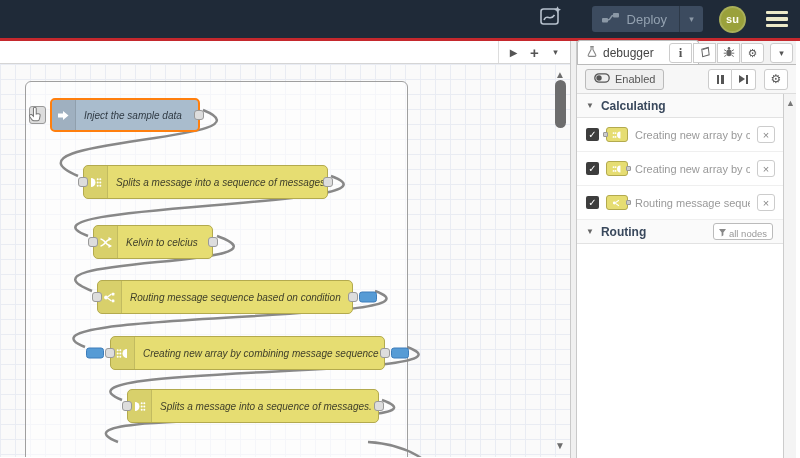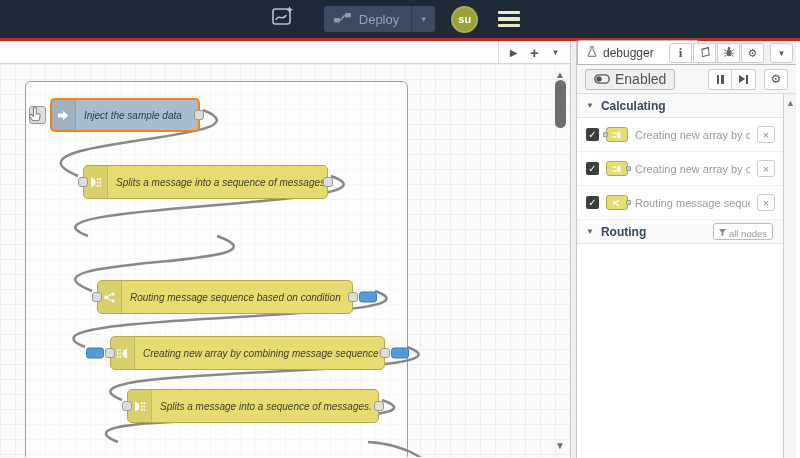--- a/index.html
+++ b/index.html
@@ -2,21 +2,21 @@
 <html><head>
 <meta charset="utf-8">
 <style>
   * { margin:0; padding:0; box-sizing:border-box; }
   html,body { width:800px; height:458px; overflow:hidden;
     font-family:"Liberation Sans","DejaVu Sans",sans-serif; background:#fff; }
   .app { position:relative; width:800px; height:458px; }
 
   
   .header { position:absolute; left:0; top:0; width:800px; height:38px;
-    background:#1f2a38; display:flex; align-items:center; justify-content:center; gap:12px; padding-right:10px; }
+    background:#1f2a38; display:flex; align-items:center; justify-content:flex-end; gap:12px; padding-right:10px; }
   .redline { position:absolute; left:0; top:38px; width:800px; height:3px; background:#c5282d; }
   .hbtn { display:flex; align-items:center; justify-content:center; cursor:pointer; }
   .ai-btn { width:30px; height:28px; }
   .deploy { height:26px; background:#3c4b5f; border-radius:3px; display:flex; align-items:center;
     color:#93a1b0; font-size:13px; overflow:hidden; margin-left:14px; }
   .deploy .dmain { display:flex; align-items:center; gap:7px; padding:0 12px 0 10px; }
   .deploy .dcaret { width:24px; height:26px; display:flex; align-items:center; justify-content:center;
     border-left:1px solid #2d3948; font-size:9px; color:#8b98a6; }
   .avatar { width:27px; height:27px; border-radius:50%; background:#9aa13b; color:#fdfdf2;
     font-size:11px; font-weight:bold; display:flex; align-items:center; justify-content:center;
@@ -82,21 +82,21 @@
   .tab-actions { position:absolute; right:3px; top:2px; display:flex; align-items:center; gap:1px; }
   .sq-btn { width:23px; height:20px; background:#fff; border:1px solid #ccc; display:flex;
     align-items:center; justify-content:center; color:#555; cursor:pointer; font-size:11px; }
   .sq-btn.first { border-radius:3px 0 0 3px; } .sq-btn.last { border-radius:0 3px 3px 0; }
   .sq-btn.lone { border-radius:3px; margin-left:5px; }
   .sq-btn .serif-i { font-family:"Liberation Serif","DejaVu Serif",serif; font-weight:bold; font-size:13px; }
 
   .side-toolbar { height:29px; background:#f7f7f7; border-bottom:1px solid #ddd;
     display:flex; align-items:center; padding:0 8px; }
   .enabled-btn { height:21px; display:flex; align-items:center; gap:5px; background:#efefef;
-    border:1px solid #bbb; border-radius:3px; padding:0 8px; font-size:14px; color:#555; cursor:pointer; }
+    border:1px solid #bbb; border-radius:3px; padding:0 8px; font-size:11px; color:#555; cursor:pointer; }
   .st-right { margin-left:auto; display:flex; align-items:center; }
   .st-grp { display:flex; }
   .st-btn { width:24px; height:21px; background:#fff; border:1px solid #ccc; display:flex;
     align-items:center; justify-content:center; cursor:pointer; color:#555; }
   .st-btn.pause { border-radius:3px 0 0 3px; } .st-btn.step { border-left:none; border-radius:0 3px 3px 0; }
   .st-gear { margin-left:8px; width:24px; height:21px; border:1px solid #ccc; border-radius:3px;
     background:#fff; display:flex; align-items:center; justify-content:center; color:#555; font-size:12px; cursor:pointer; }
   .pause-bars { display:flex; gap:2px; } .pause-bars i { width:2.5px; height:9px; background:#555; }
   .step-glyph { display:flex; align-items:center; gap:1px; }
   .step-glyph .tri { width:0; height:0; border-left:6px solid #555; border-top:4.5px solid transparent; border-bottom:4.5px solid transparent; }
@@ -223,20 +223,33 @@
                 <circle cx="8.7" cy="6.5" r="1"></circle>
                 <circle cx="11.3" cy="6.5" r="1"></circle>
                 <circle cx="8.7" cy="9.7" r="1"></circle>
                 <circle cx="11.3" cy="9.7" r="1"></circle>
               </svg>
           </div>
           <span class="label">Splits a message into a sequence of messages.</span>
           <span class="port out"></span>
         </div>
 
+        <div class="node" style="left:93px; top:161px; width:120px;">
+          <span class="port in"></span>
+          <div class="icon-box">
+            <svg width="13" height="13" viewBox="0 0 13 13" stroke="#fff" stroke-width="1.5" fill="#fff">
+              <path d="M1.5 3 C5 3 8 10 11.5 10" fill="none"></path>
+                <path d="M1.5 10 C5 10 8 3 11.5 3" fill="none"></path>
+              <path d="M9.5 1 L13 3 L9.5 5 z" stroke="none"></path>
+                <path d="M9.5 8 L13 10 L9.5 12 z" stroke="none"></path>
+            </svg>
+          </div>
+          <span class="label">Kelvin to celcius</span>
+          <span class="port out"></span>
+        </div>
 
         <div class="node" style="left:97px; top:216px; width:256px;">
           <span class="port in"></span>
           <div class="icon-box">
             <svg width="13" height="13" viewBox="0 0 13 13" fill="#fff" stroke="#fff">
               <circle cx="3" cy="6.5" r="1.9" stroke="none"></circle>
               <path d="M4.5 6 L8.5 3 M4.5 7 L8.5 10" stroke-width="1.3" fill="none"></path>
               <rect x="8.8" y="1.8" width="2.6" height="2.6" rx="0.5" stroke="none"></rect>
               <rect x="8.8" y="8.6" width="2.6" height="2.6" rx="0.5" stroke="none"></rect>
             </svg>

